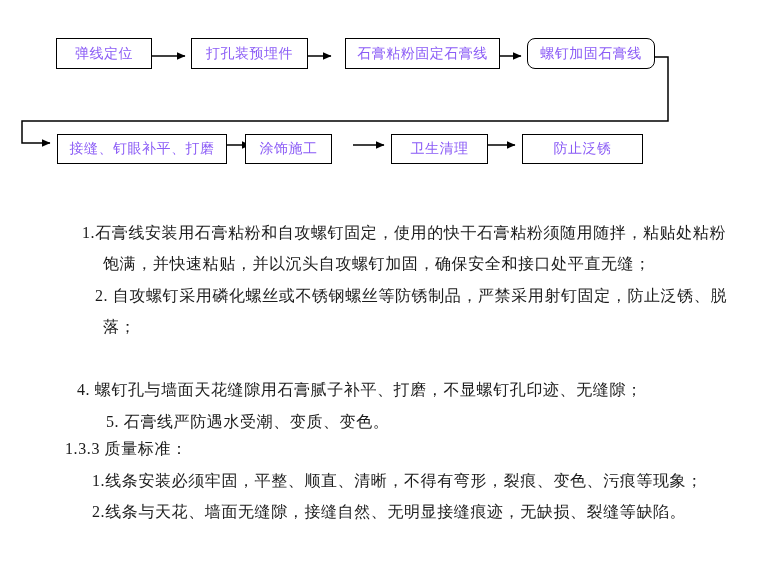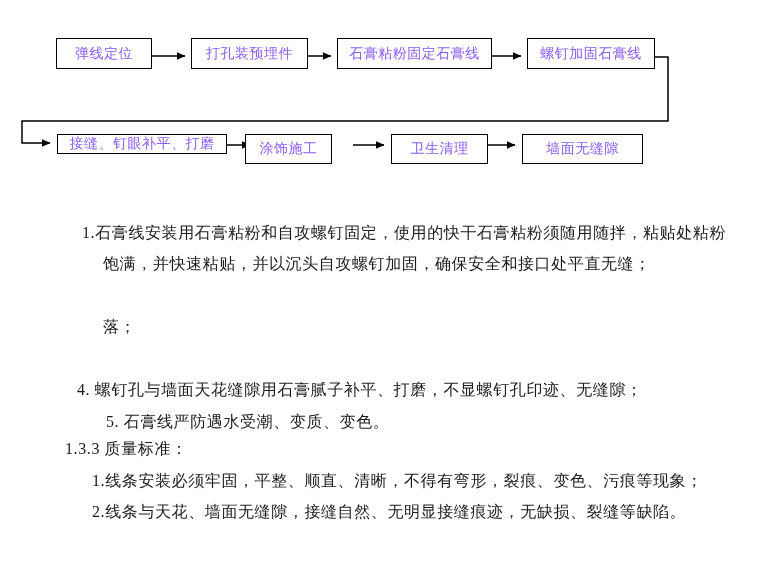--- a/index.html
+++ b/index.html
@@ -72,31 +72,32 @@
       <path class="ln" d="M308,56 H331" marker-end="url(#arr)"></path>
       <path class="ln" d="M492,56 H521" marker-end="url(#arr)"></path>
       <path class="ln" d="M655,57 H668 V121 H22 V143 H50" marker-end="url(#arr)"></path>
       <path class="ln" d="M227,145 H250" marker-end="url(#arr)"></path>
       <path class="ln" d="M353,145 H384" marker-end="url(#arr)"></path>
       <path class="ln" d="M488,145 H515" marker-end="url(#arr)"></path>
     </svg>
 
     <div class="fbox" style="left:56px;  top:38px;  width:96px;  height:31px;">弹线定位</div>
     <div class="fbox" style="left:191px; top:38px;  width:117px; height:31px;">打孔装预埋件</div>
-    <div class="fbox" style="left:337px; top:38px;  width:155px; height:31px;">石膏粘粉固定石膏线</div>
-    <div class="fbox" style="left:527px; top:38px;  width:128px; height:31px;">螺钉加固石膏线</div>
+    <div class="fbox" style="left:345px; top:38px;  width:155px; height:31px;">石膏粘粉固定石膏线</div>
+    <div class="fbox" style="left:527px; top:38px;  width:128px; height:31px;border-radius:8px;">螺钉加固石膏线</div>
 
-    <div class="fbox" style="left:57px;  top:134px; width:170px; height:20px;">接缝、钉眼补平、打磨</div>
+    <div class="fbox" style="left:57px;  top:134px; width:170px; height:30px;">接缝、钉眼补平、打磨</div>
     <div class="fbox" style="left:245px; top:134px; width:87px;  height:30px;text-align:center;">涂饰施工</div>
     <div class="fbox" style="left:391px; top:134px; width:97px;  height:30px;">卫生清理</div>
-    <div class="fbox" style="left:522px; top:134px; width:121px; height:30px;">墙面无缝隙</div>
+    <div class="fbox" style="left:522px; top:134px; width:121px; height:30px;">防止泛锈</div>
   </div>
 
   <div class="tline" style="left:82px;  top:223px;">1.石膏线安装用石膏粘粉和自攻螺钉固定，使用的快干石膏粘粉须随用随拌，粘贴处粘粉</div>
   <div class="tline" style="left:103px; top:254px;">饱满，并快速粘贴，并以沉头自攻螺钉加固，确保安全和接口处平直无缝；</div>
+  <div class="tline" style="left:95px;  top:286px;">2. 自攻螺钉采用磷化螺丝或不锈钢螺丝等防锈制品，严禁采用射钉固定，防止泛锈、脱</div>
   <div class="tline" style="left:103px; top:317px;">落；</div>
   <div class="tline" style="left:77px;  top:380px;">4. 螺钉孔与墙面天花缝隙用石膏腻子补平、打磨，不显螺钉孔印迹、无缝隙；</div>
   <div class="tline" style="left:106px;  top:412px;">5. 石膏线严防遇水受潮、变质、变色。</div>
 
   <div class="tline" style="left:65px;  top:439px;">1.3.3 质量标准：</div>
   <div class="tline" style="left:92px;  top:471px;">1.线条安装必须牢固，平整、顺直、清晰，不得有弯形，裂痕、变色、污痕等现象；</div>
   <div class="tline" style="left:92px;  top:502px;">2.线条与天花、墙面无缝隙，接缝自然、无明显接缝痕迹，无缺损、裂缝等缺陷。</div>
 
 
 </div>

